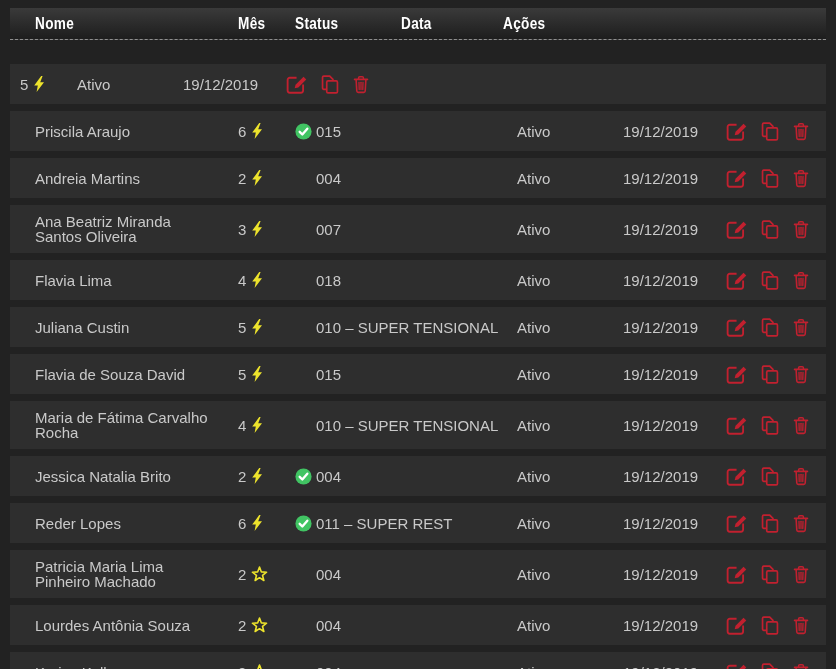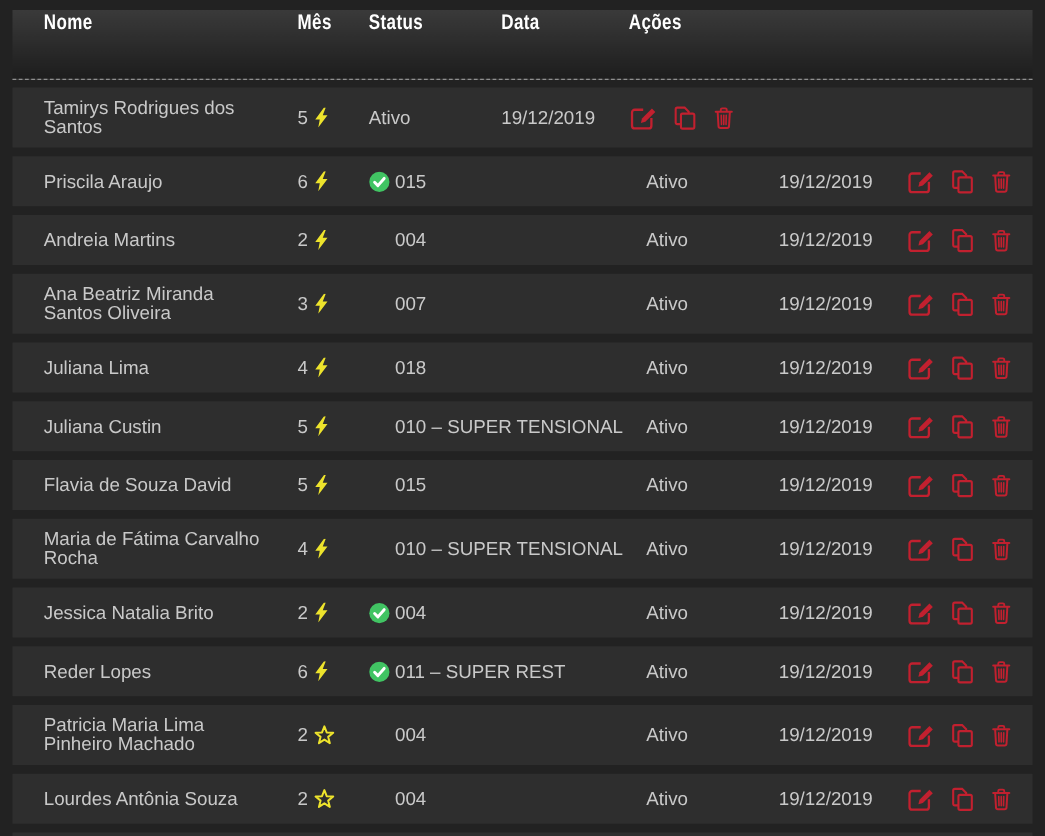--- a/index.html
+++ b/index.html
@@ -15,25 +15,25 @@
   html{background:var(--page-bg);}
   body{
     width:836px;height:669px;
     background:var(--page-bg);
     padding:8px 10px 10px 10px;
     font-family:"Liberation Sans", sans-serif;
     overflow:hidden;
   }
   .table{width:816px;}
   .thead{
-    display:flex;align-items:flex-start;
-    height:56px;
+    display:flex;align-items:center;
+    height:32px;
     background:linear-gradient(180deg,#3a3a3a 0%,#1d1d1d 100%);
     border-bottom:1px dashed #8f8f8f;
-    margin-bottom:6px;
+    margin-bottom:24px;
   }
   .hlabel{
     display:inline-block;
     color:var(--header-text);
     font-size:17px;font-weight:bold;
     letter-spacing:.4px;
     transform:scaleX(.8);
     transform-origin:0 50%;
     white-space:nowrap;
   }
@@ -90,23 +90,20 @@
     <div class="c c-data">
         <span class="hlabel">Data</span>
       </div>
     <div class="c c-acoes">
         <span class="hlabel">Ações</span>
       </div>
   </div>
 
   <div>
   <div class="row">
-    <div class="c c-nome">
-      <span class="cell-text name">Tamirys Rodrigues dos Santos</span>
-    </div>
     <div class="c c-mes">
       <span class="cell-text mes-num">5</span>
       <svg class="ic-mes" width="12" height="16" viewBox="0 0 12 16">
         <path d="M8.2 0 L1.2 9.6 h3.6 L3.6 16 L11 6.2 H7.2 L9.6 0 Z" fill="var(--bolt-yellow)"></path>
       </svg>
 
     </div>
     <div class="c c-status">
       <span class="cell-text">Ativo</span>
     </div>
@@ -284,21 +281,21 @@
           <line x1="8" y1="7.8" x2="8.2" y2="15" stroke="var(--action-red)" stroke-width="1.3" stroke-linecap="round"></line>
           <line x1="10" y1="7.8" x2="10" y2="15" stroke="var(--action-red)" stroke-width="1.3" stroke-linecap="round"></line>
           <line x1="12" y1="7.8" x2="11.8" y2="15" stroke="var(--action-red)" stroke-width="1.3" stroke-linecap="round"></line>
         </svg>
       </button>
     </div>
   </div>
 
   <div class="row">
     <div class="c c-nome">
-      <span class="cell-text name">Juliana Lima</span>
+      <span class="cell-text name">Flavia Lima</span>
     </div>
     <div class="c c-mes">
       <span class="cell-text mes-num">4</span>
       <svg class="ic-mes" width="12" height="16" viewBox="0 0 12 16">
         <path d="M8.2 0 L1.2 9.6 h3.6 L3.6 16 L11 6.2 H7.2 L9.6 0 Z" fill="var(--bolt-yellow)"></path>
       </svg>
 
     </div>
     <div class="c c-programa">
       <svg class="ic-check" width="17" height="17" viewBox="0 0 16 16" style="visibility: hidden;">

